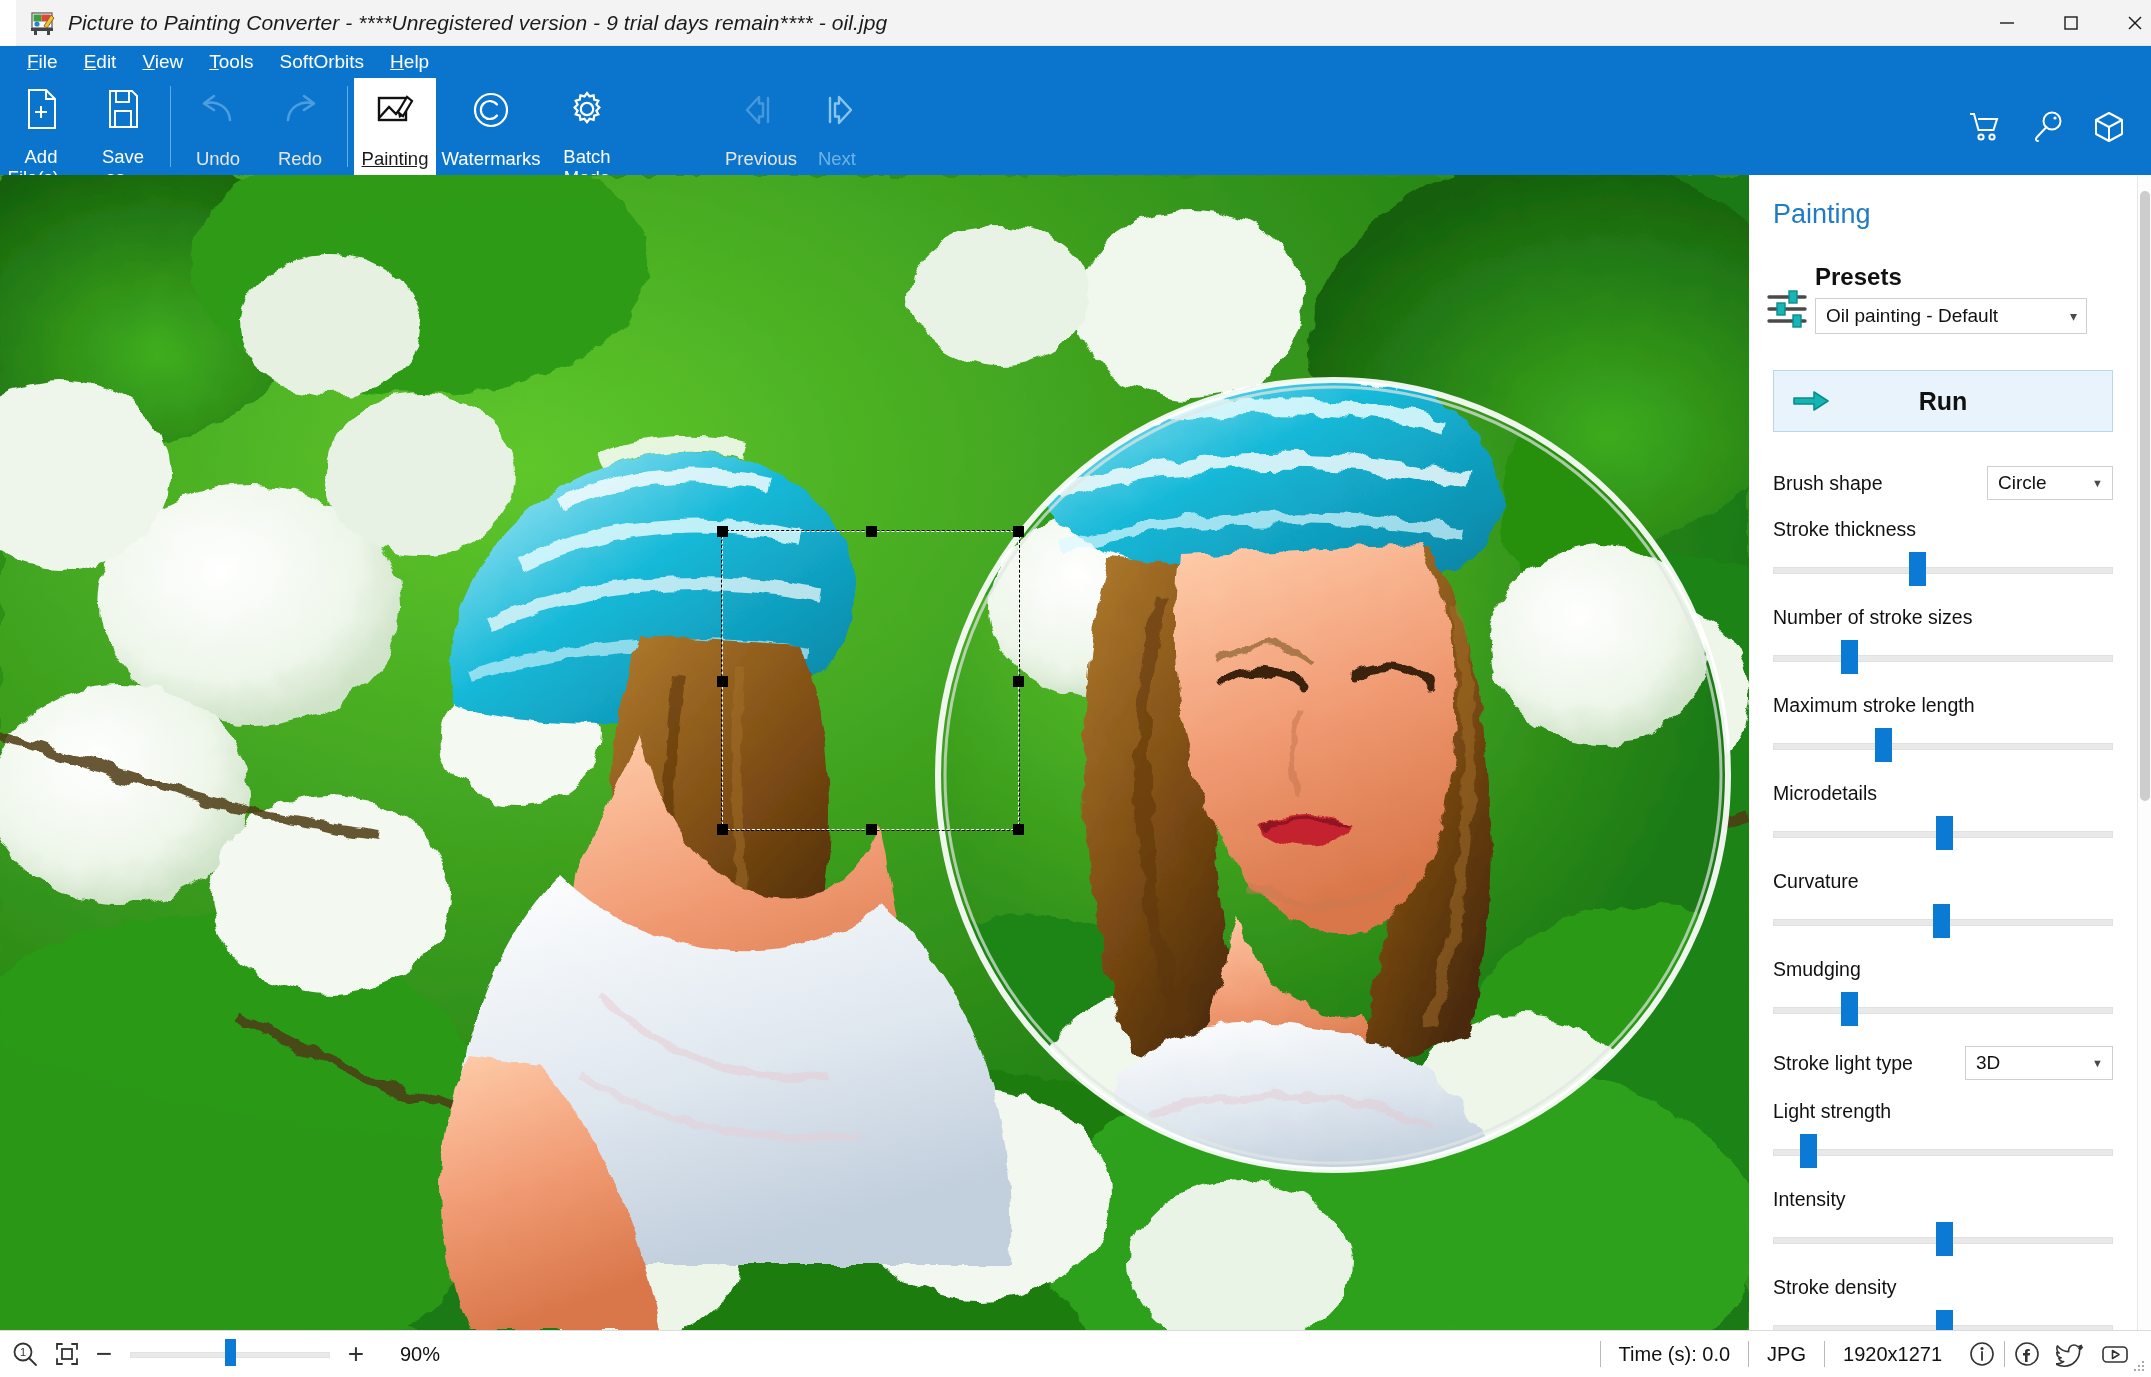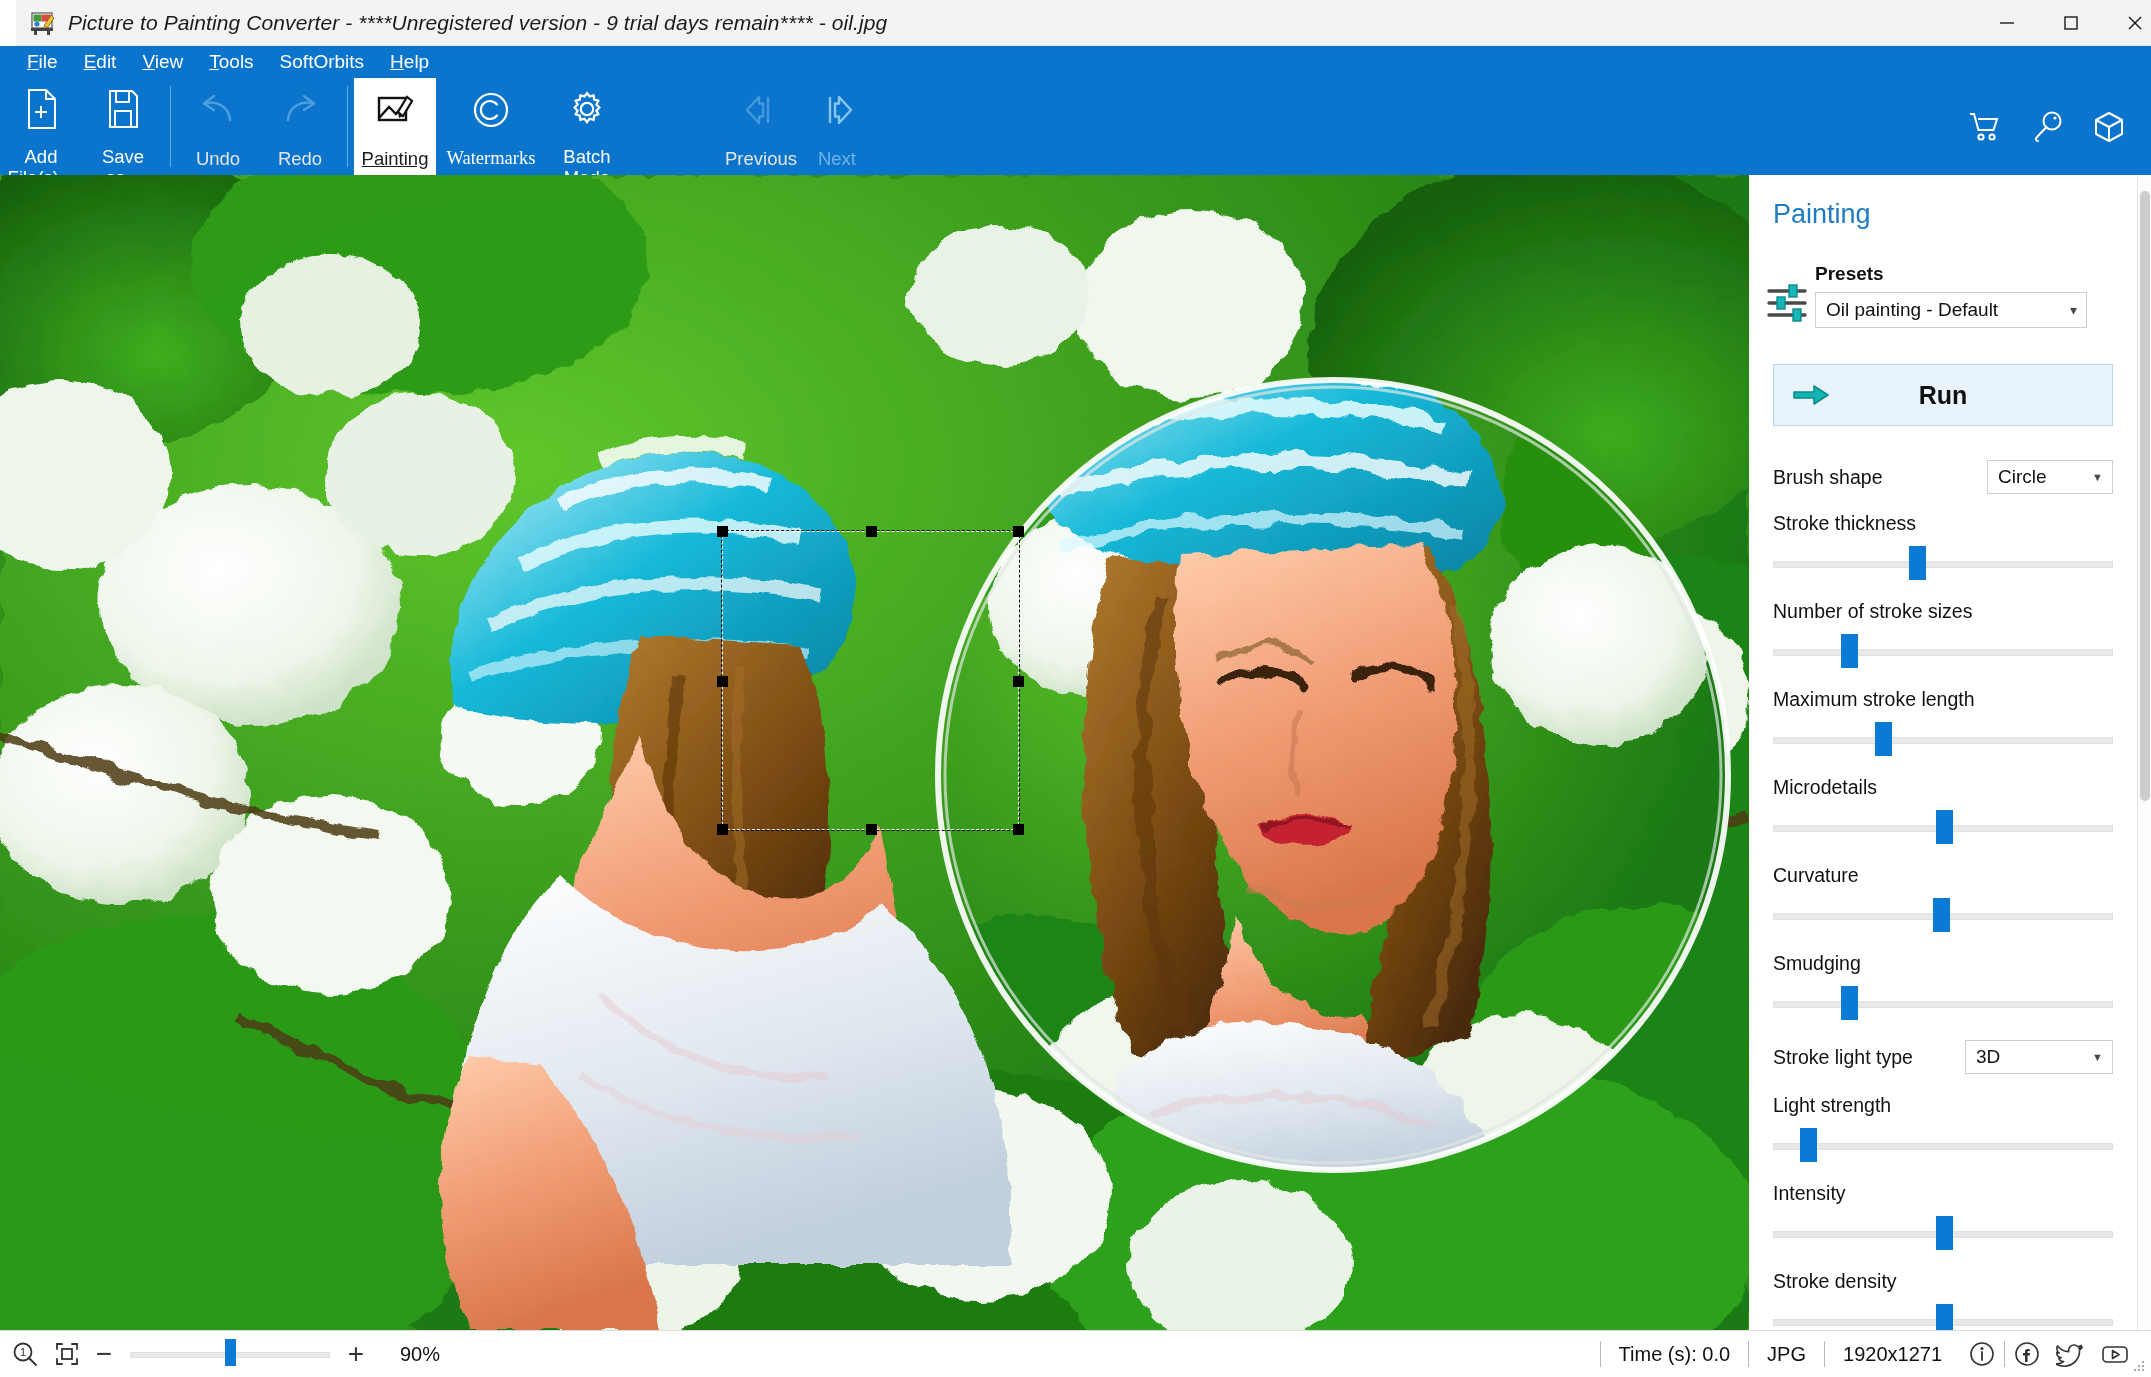--- a/index.html
+++ b/index.html
@@ -29,21 +29,21 @@
 
   
   #toolbar{
     position:absolute; left:0; top:78px; width:2151px; height:97px;
     background:#0b75cd; display:flex; align-items:stretch;
   }
   .tb-btn{
     width:82px; display:flex; flex-direction:column; align-items:center;
     justify-content:flex-start; padding-top:9px; color:#fff; position:relative;
   }
-  .tb-btn.wide{ width:110px;font-family:Liberation Serif, serif; }
+  .tb-btn.wide{ width:110px; }
   .tb-btn .tb-ico{ height:46px; display:flex; align-items:center; justify-content:center;}
   .tb-btn .tb-lbl{
     font-size:18.5px; line-height:21px; text-align:center; margin-top:15px;
     white-space:normal; width:100%;
   }
   .tb-btn.disabled{ color:#e5e5e5; }
   .tb-btn.disabled svg{ opacity:.45; }
   .tb-btn.active{ background:#ffffff; color:#1a1a1a; }
   .tb-btn.active .tb-lbl{ text-decoration:underline; }
   .tb-sep{ width:1px; background:#7fc0ef; margin:8px 6px 8px 6px; flex:none; opacity:.75;}
@@ -81,21 +81,21 @@
   }
 
   #panel-title{
     color:#1e7bc4; font-size:27px; margin:24px 0 0 24px; font-weight:400;
   }
   #presets-row{
     display:flex; align-items:flex-end; margin:33px 0 0 16px;
   }
   #presets-icon{ width:44px; height:42px; flex:none; margin-bottom:4px;}
   #presets-block{ margin-left:6px; }
-  #presets-label{ font-size:19px; font-weight:bold; color:#111; margin-bottom:7px;}
+  #presets-label{ font-size:24px; font-weight:bold; color:#111; margin-bottom:7px;}
   .combo{
     height:36px; border:1px solid #cfcfcf; background:#fff;
     display:flex; align-items:center; justify-content:space-between;
     padding:0 9px 0 10px; font-size:19px; color:#111;
   }
   #presets-combo{ width:272px; }
   .combo .cv{ white-space:nowrap; overflow:hidden;text-align:center; }
   .chev{ color:#4a4a4a; font-size:14px; margin-left:8px; }
 
   #run-btn{

